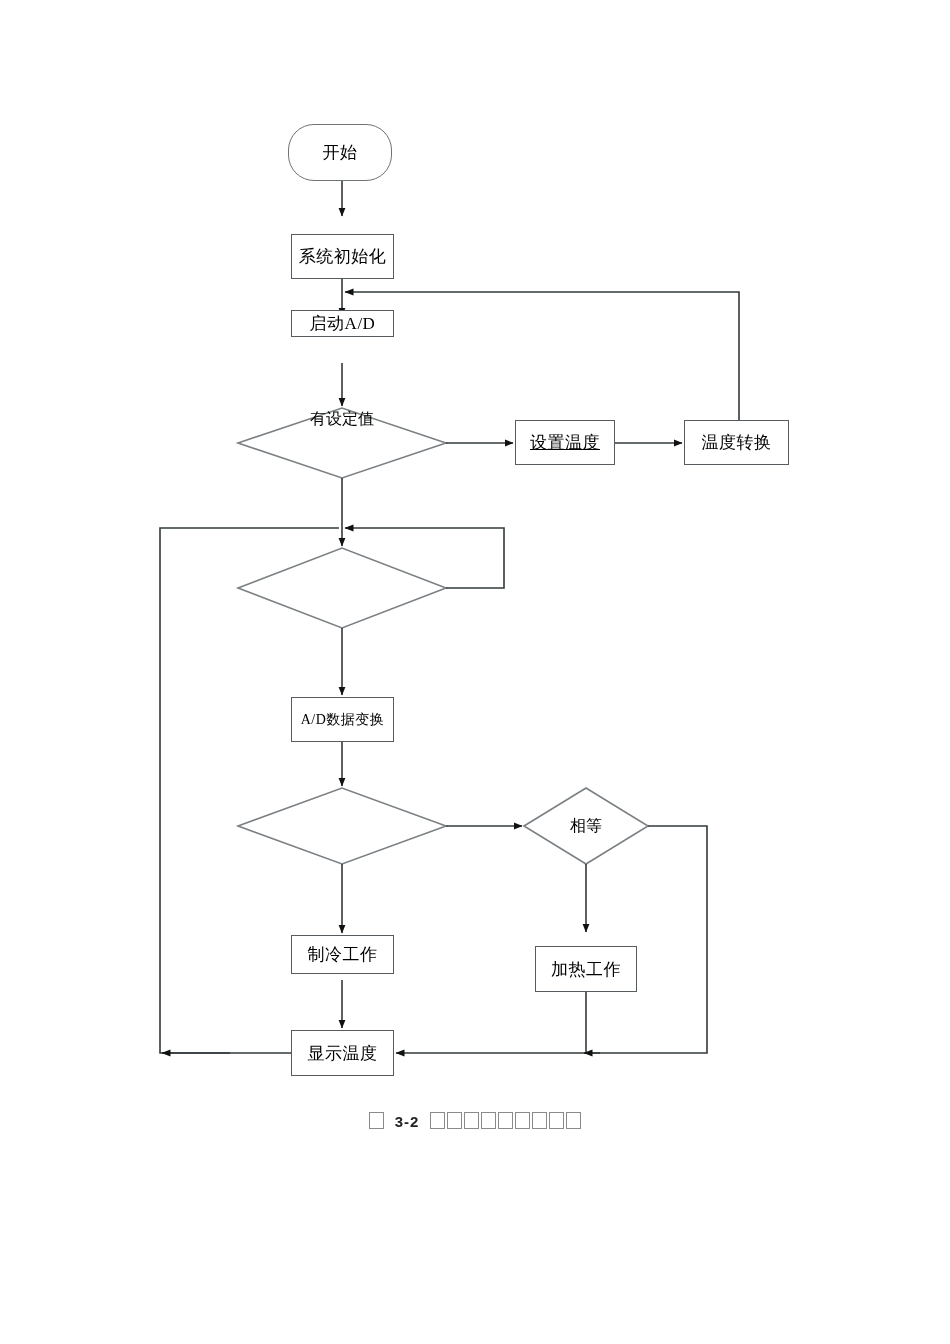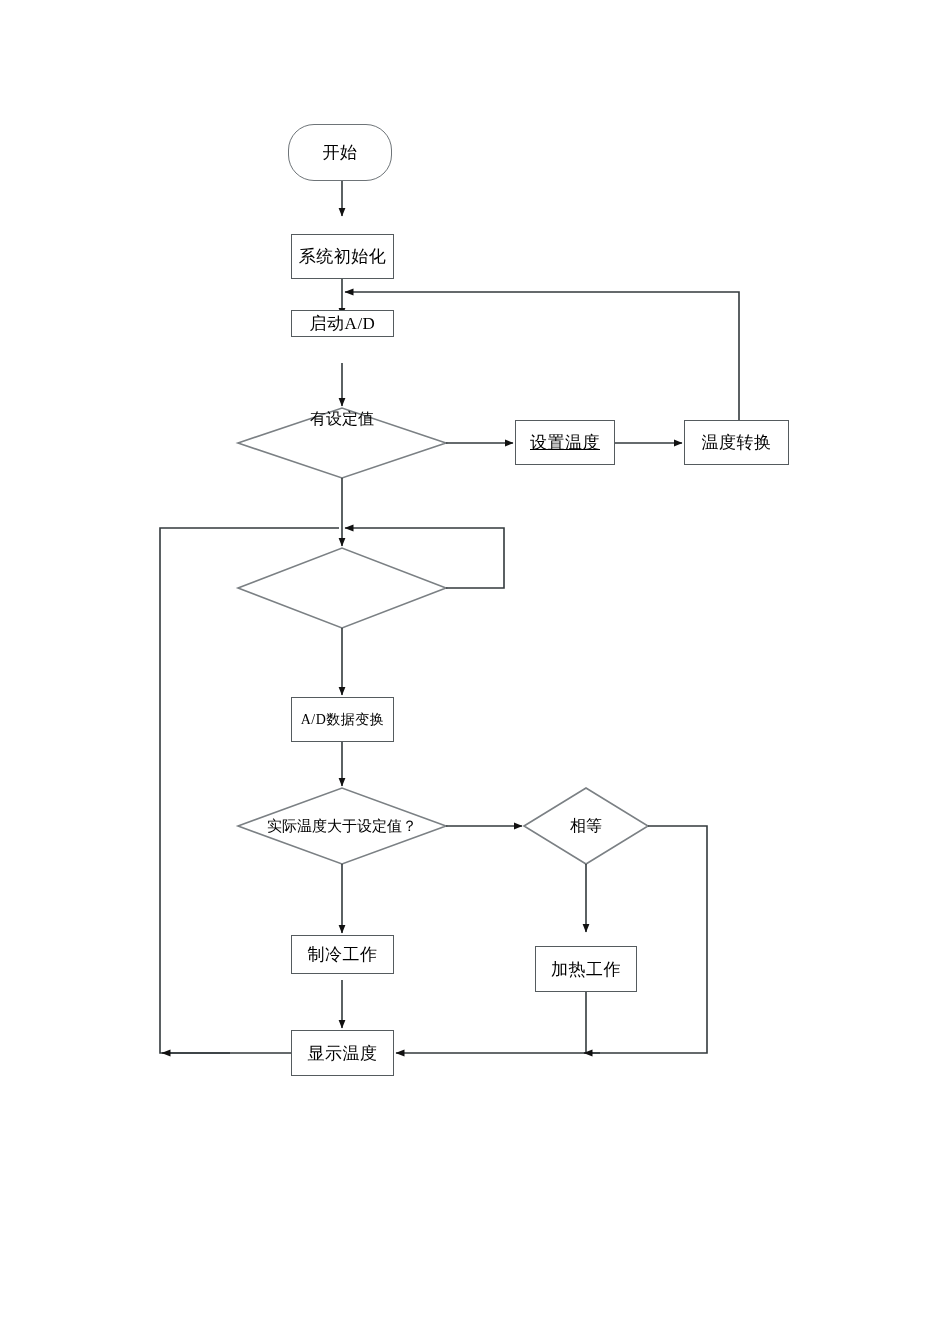--- a/index.html
+++ b/index.html
@@ -144,34 +144,36 @@
 
   <div class="node proc" style="left:684px;top:420px;width:105px;height:45px;">
     <span class="lbl">温度转换</span>
   </div>
 
 
   <div class="node proc" style="left:291px;top:697px;width:103px;height:45px;">
     <span class="lbl" style="font-size:14px;">A/D数据变换</span>
   </div>
 
-  <div class="dlabel" style="left:238px;top:808px;width:208px;height:36px;">
-    <span style="font-size:15px;">实际温度大于设定值？</span>
-  </div>
 
   <div class="dlabel" style="left:524px;top:808px;width:124px;height:36px;">
     <span>相等</span>
   </div>
 
   <div class="node proc" style="left:291px;top:935px;width:103px;height:39px;">
     <span class="lbl">制冷工作</span>
   </div>
 
   <div class="node proc" style="left:535px;top:946px;width:102px;height:46px;">
     <span class="lbl">加热工作</span>
   </div>
 
   <div class="node proc" style="left:291px;top:1030px;width:103px;height:46px;">
     <span class="lbl">显示温度</span>
   </div>
 
+  <div id="caption">
+    <span id="cap-lead"><span class="tofu"></span></span>
+    <span class="num">3-2</span>
+    <span id="cap-trail"><span class="tofu"></span><span class="tofu"></span><span class="tofu"></span><span class="tofu"></span><span class="tofu"></span><span class="tofu"></span><span class="tofu"></span><span class="tofu"></span><span class="tofu"></span></span>
+  </div>
 
 </div>
 
 </body></html>

